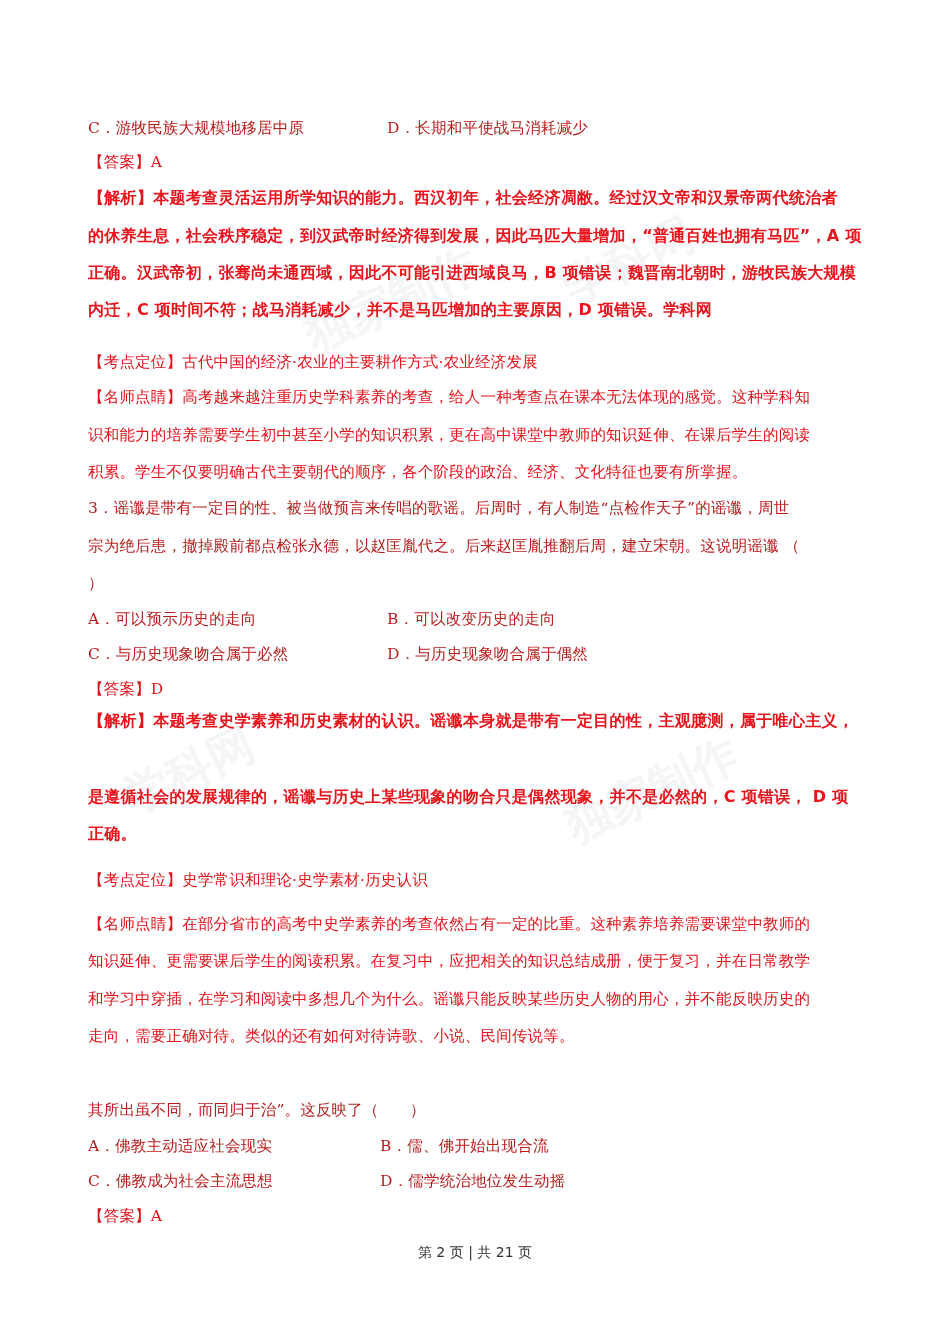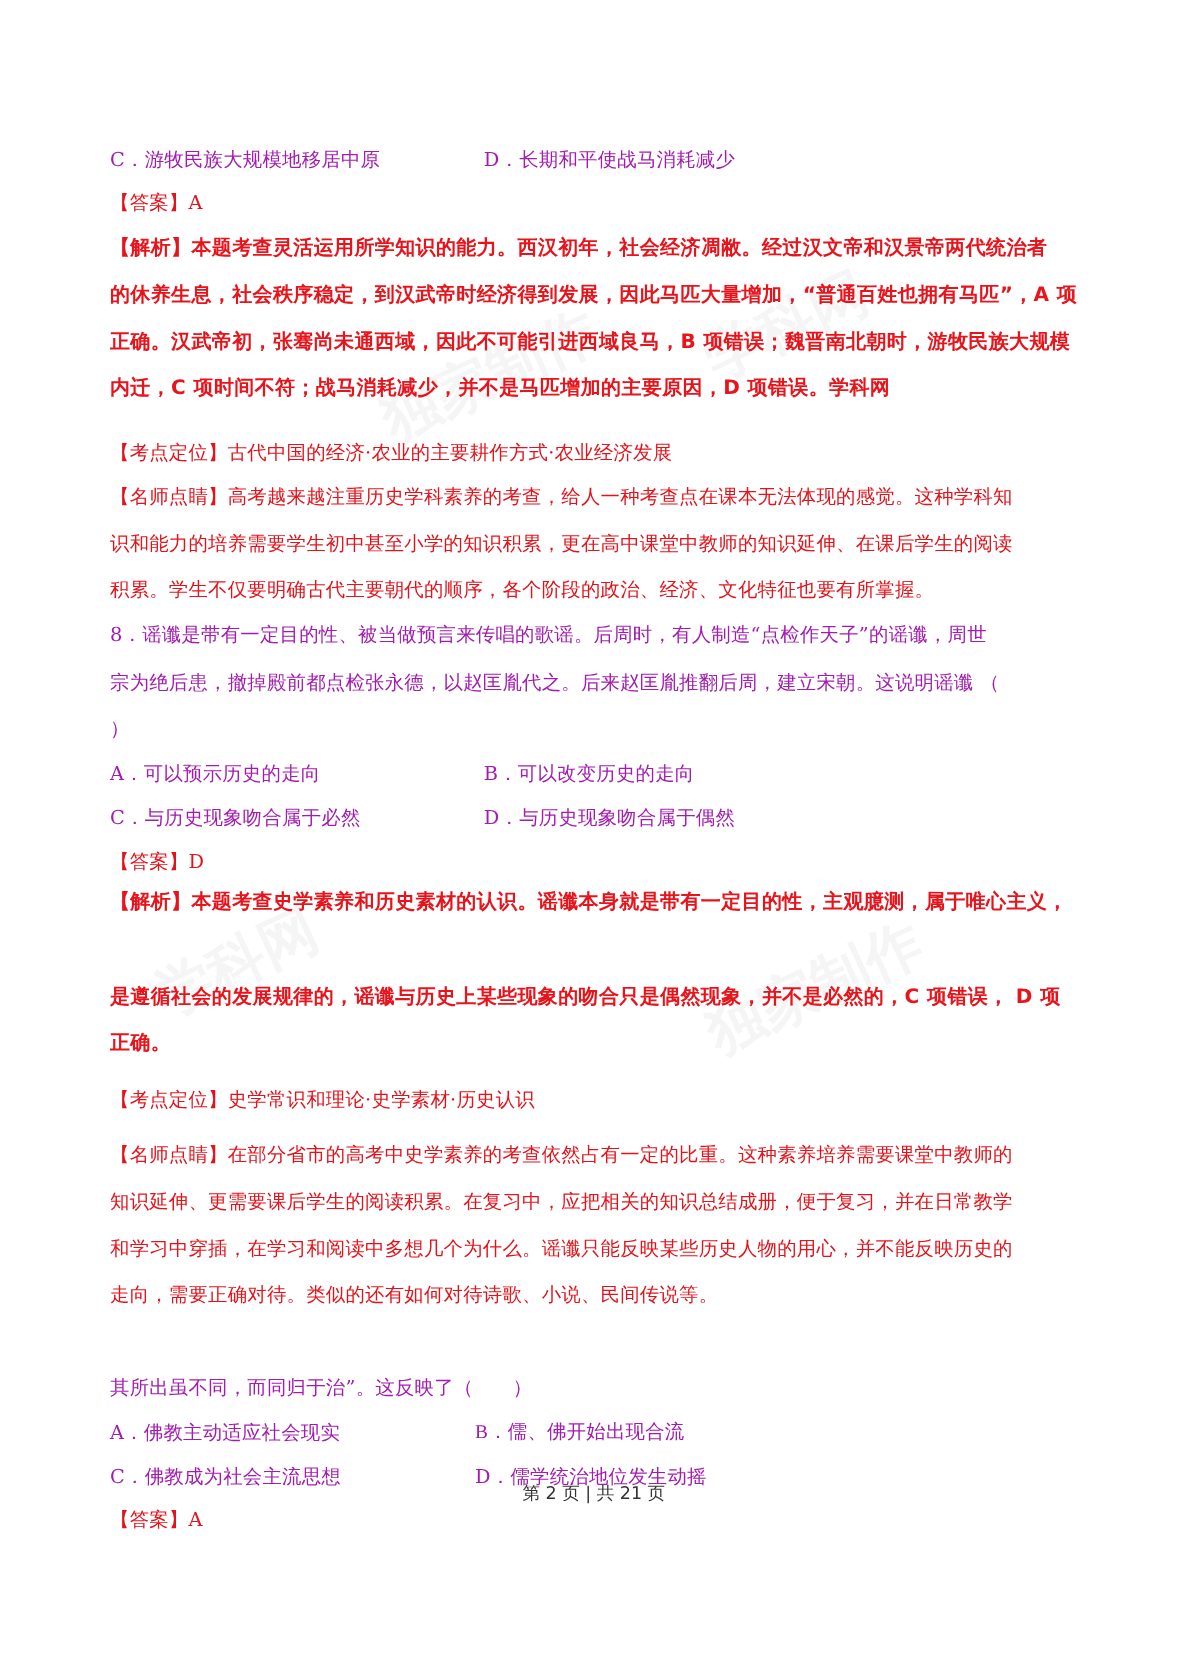--- a/index.html
+++ b/index.html
@@ -1,24 +1,24 @@
 <!DOCTYPE html>
 <html><head>
 <meta charset="utf-8">
 <style>
   html, body { margin: 0; padding: 0; background: #ffffff; }
   body { width: 950px; height: 1344px; position: relative; overflow: hidden;
          font-family: "DejaVu Serif", "Liberation Serif", serif; }
   .page { position: absolute; left: 0; top: 0; width: 950px; height: 1344px; background: #fff; }
-  .line { position: absolute; left: 88px; font-size: 15.5px; line-height: 20px; white-space: nowrap; color: #a21caf; letter-spacing: 0.2px; }
+  .line { position: absolute; left: 88px; font-size: 15.5px; line-height: 20px; white-space: nowrap; color: #b91c1c; letter-spacing: 0.2px; }
   .red { color: #e3131b; }
   .bold-red { color: #e8141c; font-family: "DejaVu Sans", "Liberation Sans", sans-serif; font-weight: bold; font-size: 16px; letter-spacing: 0.3px; }
   .wm { position: absolute; color: rgba(200,200,200,0.18); font-size: 46px; font-weight: bold;
         transform: rotate(-25deg); font-family: "DejaVu Sans", sans-serif; pointer-events: none; }
-  .footer { position: absolute; top: 1186px; left: 0; width: 950px; text-align: center;
+  .footer { position: absolute; top: 1244px; left: 0; width: 950px; text-align: center;
             font-size: 14px; color: #333; font-family: "DejaVu Sans", "Liberation Sans", sans-serif; }
 </style>
 </head>
 <body>
 
 <div class="page">
 
   <div class="wm" style="left:560px;top:230px;">学科网</div>
   <div class="wm" style="left:300px;top:270px;">独家制作</div>
   <div class="wm" style="left:120px;top:740px;">学科网</div>
@@ -32,21 +32,21 @@
   <div class="line bold-red" style="top:188px;">【解析】本题考查灵活运用所学知识的能力。西汉初年，社会经济凋敝。经过汉文帝和汉景帝两代统治者</div>
   <div class="line bold-red" style="top:226px;">的休养生息，社会秩序稳定，到汉武帝时经济得到发展，因此马匹大量增加，“普通百姓也拥有马匹”，A 项</div>
   <div class="line bold-red" style="top:263px;">正确。汉武帝初，张骞尚未通西域，因此不可能引进西域良马，B 项错误；魏晋南北朝时，游牧民族大规模</div>
   <div class="line bold-red" style="top:300px;">内迁，C 项时间不符；战马消耗减少，并不是马匹增加的主要原因，D 项错误。学科网</div>
 
   <div class="line red" style="top:352px;">【考点定位】古代中国的经济·农业的主要耕作方式·农业经济发展</div>
   <div class="line red" style="top:387px;">【名师点睛】高考越来越注重历史学科素养的考查，给人一种考查点在课本无法体现的感觉。这种学科知</div>
   <div class="line red" style="top:425px;">识和能力的培养需要学生初中甚至小学的知识积累，更在高中课堂中教师的知识延伸、在课后学生的阅读</div>
   <div class="line red" style="top:462px;">积累。学生不仅要明确古代主要朝代的顺序，各个阶段的政治、经济、文化特征也要有所掌握。</div>
 
-  <div class="line" style="top:498px;">8．谣谶是带有一定目的性、被当做预言来传唱的歌谣。后周时，有人制造“点检作天子”的谣谶，周世</div>
+  <div class="line" style="top:498px;">3．谣谶是带有一定目的性、被当做预言来传唱的歌谣。后周时，有人制造“点检作天子”的谣谶，周世</div>
   <div class="line" style="top:536px;">宗为绝后患，撤掉殿前都点检张永德，以赵匡胤代之。后来赵匡胤推翻后周，建立宋朝。这说明谣谶 （</div>
   <div class="line" style="top:573px;">）</div>
 
   <div class="line" style="top:609px;">A．可以预示历史的走向</div>
   <div class="line" style="top:609px;left:387px;">B．可以改变历史的走向</div>
   <div class="line" style="top:644px;">C．与历史现象吻合属于必然</div>
   <div class="line" style="top:644px;left:387px;">D．与历史现象吻合属于偶然</div>
 
   <div class="line red" style="top:679px;">【答案】D</div>
 
@@ -56,20 +56,20 @@
 
   <div class="line red" style="top:870px;">【考点定位】史学常识和理论·史学素材·历史认识</div>
   <div class="line red" style="top:914px;">【名师点睛】在部分省市的高考中史学素养的考查依然占有一定的比重。这种素养培养需要课堂中教师的</div>
   <div class="line red" style="top:951px;">知识延伸、更需要课后学生的阅读积累。在复习中，应把相关的知识总结成册，便于复习，并在日常教学</div>
   <div class="line red" style="top:989px;">和学习中穿插，在学习和阅读中多想几个为什么。谣谶只能反映某些历史人物的用心，并不能反映历史的</div>
   <div class="line red" style="top:1026px;">走向，需要正确对待。类似的还有如何对待诗歌、小说、民间传说等。</div>
 
   <div class="line" style="top:1100px;">其所出虽不同，而同归于治”。这反映了（　　）</div>
 
   <div class="line" style="top:1136px;">A．佛教主动适应社会现实</div>
-  <div class="line" style="top:1136px;left:380px;font-family:Liberation Serif, serif;">B．儒、佛开始出现合流</div>
+  <div class="line" style="top:1136px;left:380px;">B．儒、佛开始出现合流</div>
   <div class="line" style="top:1171px;">C．佛教成为社会主流思想</div>
   <div class="line" style="top:1171px;left:380px;">D．儒学统治地位发生动摇</div>
 
   <div class="line red" style="top:1206px;">【答案】A</div>
 
   <div class="footer">第 2 页 | 共 21 页</div>
 </div>
 
 </body></html>

